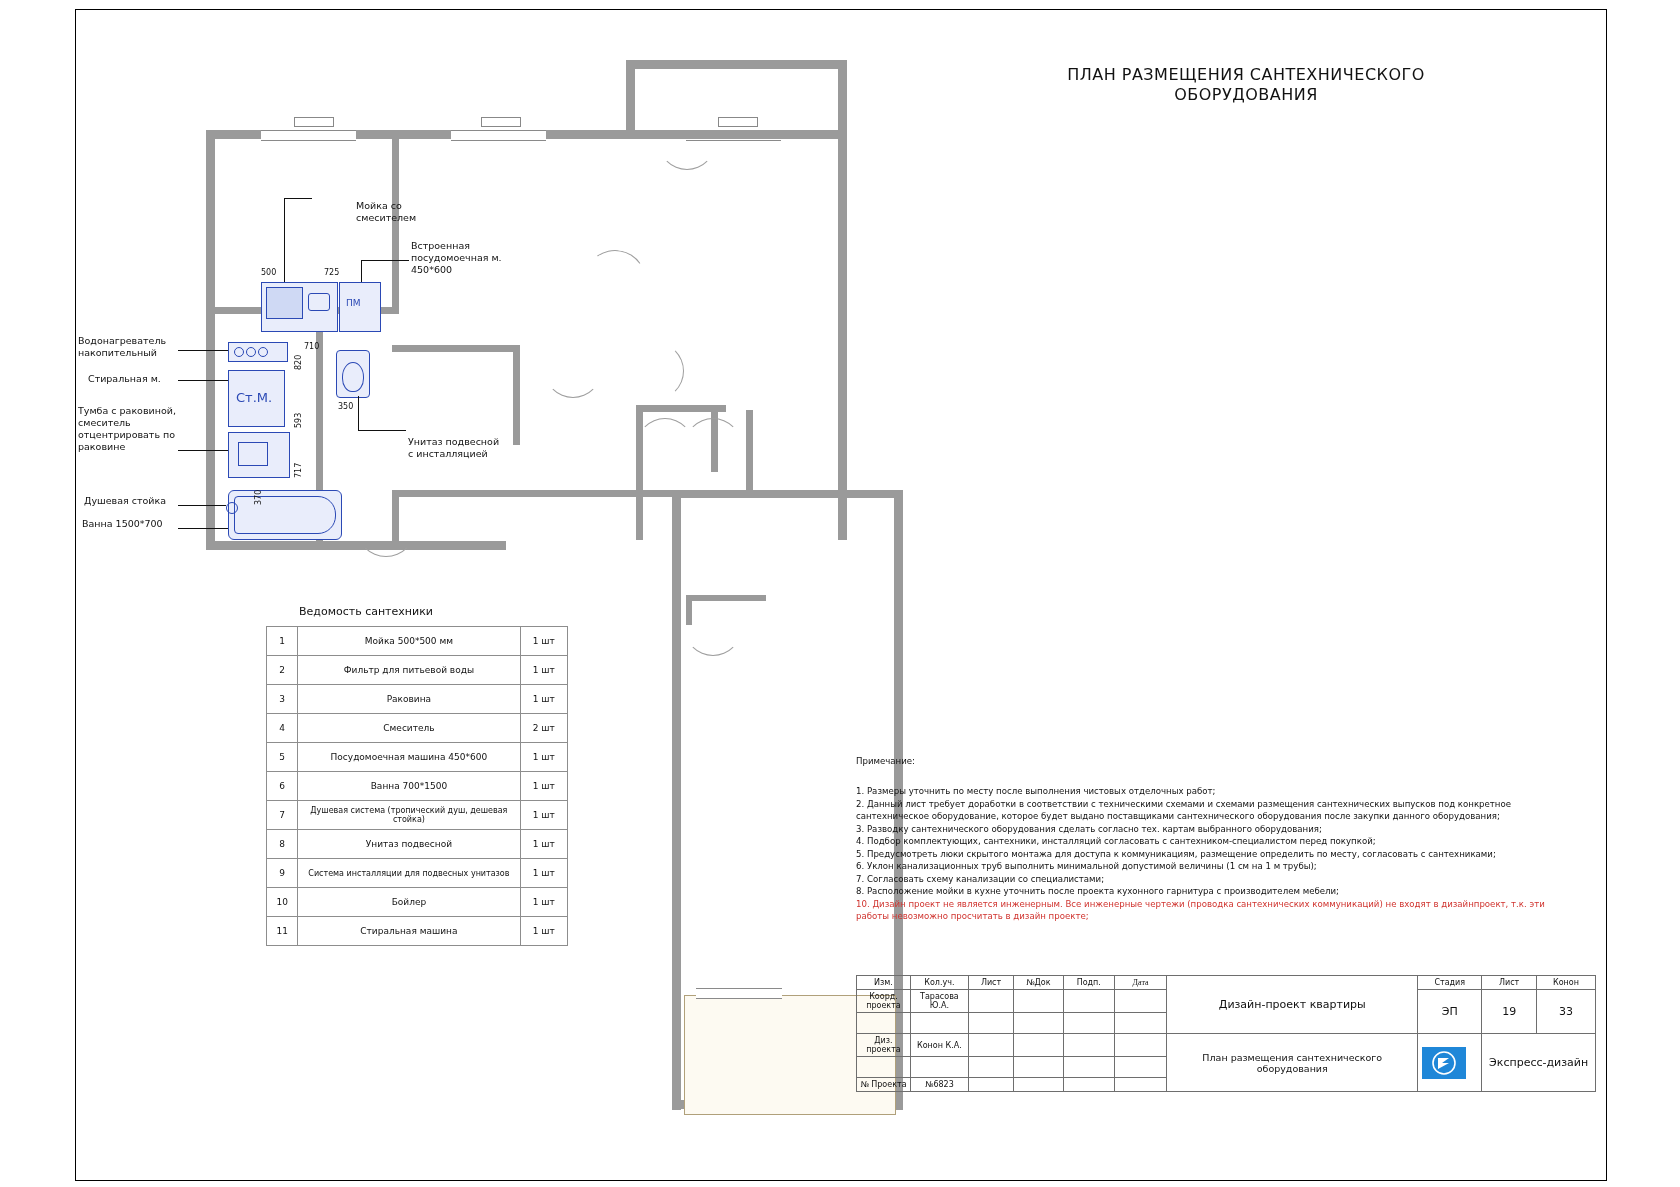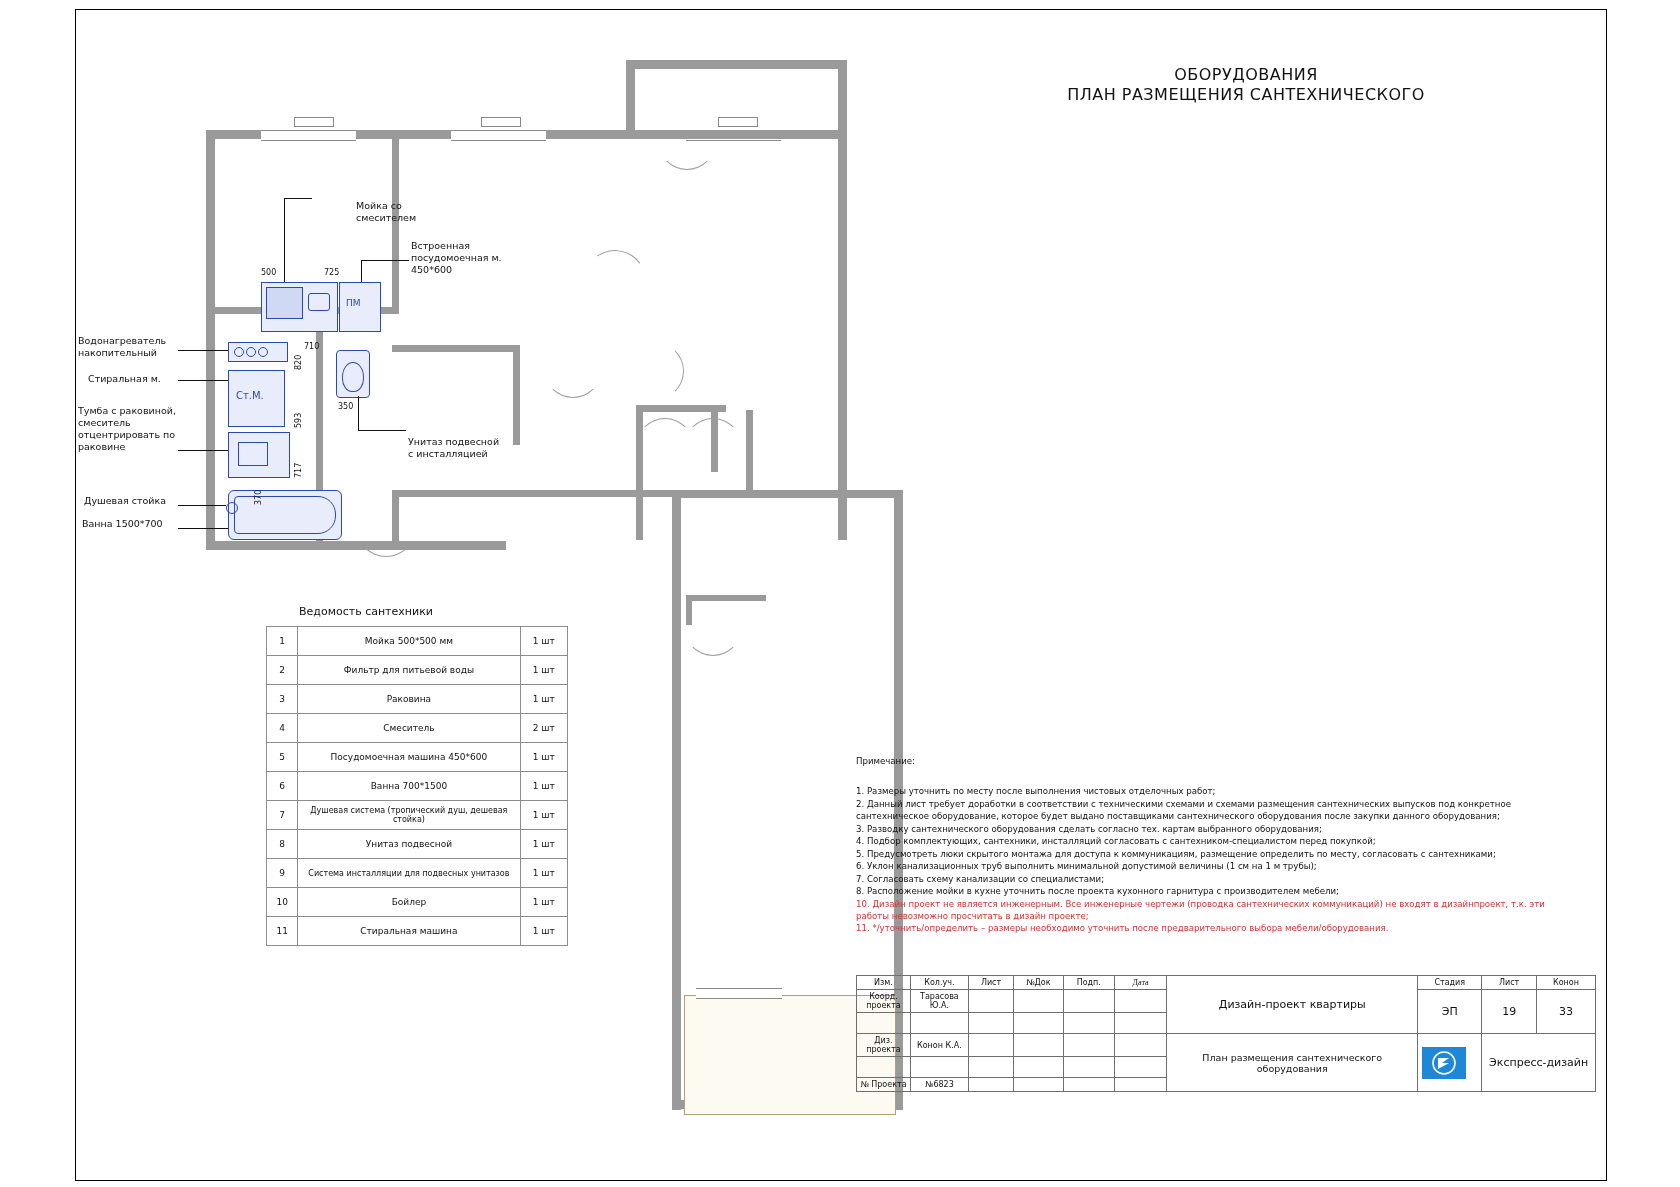--- a/index.html
+++ b/index.html
@@ -42,22 +42,22 @@
   .stbig{font-size:11px;}
   .logo{width:44px;height:32px;background:#1f87d8;display:flex;align-items:center;justify-content:center;}
   .logo svg{display:block;}
 </style>
 </head>
 <body>
 
 <div id="sheet">
 
   <div class="abs ttl" style="left:860px;top:55px;width:620px;">
+    <div>ПЛАН РАЗМЕЩЕНИЯ САНТЕХНИЧЕСКОГО</div>
     <div>ОБОРУДОВАНИЯ</div>
-    <div>ПЛАН РАЗМЕЩЕНИЯ САНТЕХНИЧЕСКОГО</div>
   </div>
 
   <div id="plan">
 
     <div class="wall" style="left:0px;top:80px;width:460px;height:9px;"></div>
     <div class="wall" style="left:0px;top:80px;width:9px;height:420px;"></div>
     <div class="wall" style="left:0px;top:491px;width:300px;height:9px;"></div>
 
     <div class="win" style="left:55px;top:80px;width:95px;height:9px;"></div>
     <div class="win" style="left:245px;top:80px;width:95px;height:9px;"></div>
@@ -109,21 +109,21 @@
     <div class="blue" style="left:102px;top:243px;width:20px;height:16px;border-radius:3px;"></div>
     <div class="bluefill" style="left:133px;top:232px;width:40px;height:48px;"></div>
     <div class="bluetxt" style="left:140px;top:248px;font-size:9px;">ПМ</div>
 
     <div class="bluefill" style="left:22px;top:292px;width:58px;height:18px;"></div>
     <div class="blue" style="left:28px;top:297px;width:8px;height:8px;border-radius:50%;"></div>
     <div class="blue" style="left:40px;top:297px;width:8px;height:8px;border-radius:50%;"></div>
     <div class="blue" style="left:52px;top:297px;width:8px;height:8px;border-radius:50%;"></div>
 
     <div class="bluefill" style="left:22px;top:320px;width:55px;height:55px;"></div>
-    <div class="bluetxt" style="left:30px;top:340px;font-size:10px;">Ст.М.</div>
+    <div class="bluetxt" style="left:30px;top:340px;font-size:13px;">Ст.М.</div>
 
     <div class="bluefill" style="left:22px;top:382px;width:60px;height:44px;"></div>
     <div class="blue" style="left:32px;top:392px;width:28px;height:22px;"></div>
 
     <div class="bluefill" style="left:130px;top:300px;width:32px;height:46px;border-radius:4px;"></div>
     <div class="blue" style="left:136px;top:312px;width:20px;height:28px;border-radius:50% 50% 45% 45%;"></div>
 
     <div class="bluefill" style="left:22px;top:440px;width:112px;height:48px;border-radius:6px;"></div>
     <div class="blue" style="left:28px;top:446px;width:100px;height:36px;border-radius:4px 18px 18px 4px;"></div>
     <div class="blue" style="left:20px;top:452px;width:10px;height:10px;border-radius:50%;"></div>
@@ -234,21 +234,20 @@
     <div class="hd">Примечание:</div>
     <div>1. Размеры уточнить по месту после выполнения чистовых отделочных работ;</div>
     <div>2. Данный лист требует доработки в соответствии с техническими схемами и схемами размещения сантехнических выпусков под конкретное сантехническое оборудование, которое будет выдано поставщиками сантехнического оборудования после закупки данного оборудования;</div>
     <div>3. Разводку сантехнического оборудования сделать согласно тех. картам выбранного оборудования;</div>
     <div>4. Подбор комплектующих, сантехники, инсталляций согласовать с сантехником-специалистом перед покупкой;</div>
     <div>5. Предусмотреть люки скрытого монтажа для доступа к коммуникациям, размещение определить по месту, согласовать с сантехниками;</div>
     <div>6. Уклон канализационных труб выполнить минимальной допустимой величины (1 см на 1 м трубы);</div>
     <div>7. Согласовать схему канализации со специалистами;</div>
     <div>8. Расположение мойки в кухне уточнить после проекта кухонного гарнитура с производителем мебели;</div>
     <div class="red">10. Дизайн проект не является инженерным. Все инженерные чертежи (проводка сантехнических коммуникаций) не входят в дизайнпроект, т.к. эти работы невозможно просчитать в дизайн проекте;</div>
-    <div class="red">11.  */уточнить/определить – размеры необходимо уточнить после предварительного выбора мебели/оборудования.</div>
   </div>
 
   <div id="stamp">
     <table class="st">
       <tbody>
         <tr>
           <td style="width:48px;">Изм.</td>
           <td style="width:52px;">Кол.уч.</td>
           <td style="width:40px;">Лист</td>
           <td style="width:44px;">№Док</td>

